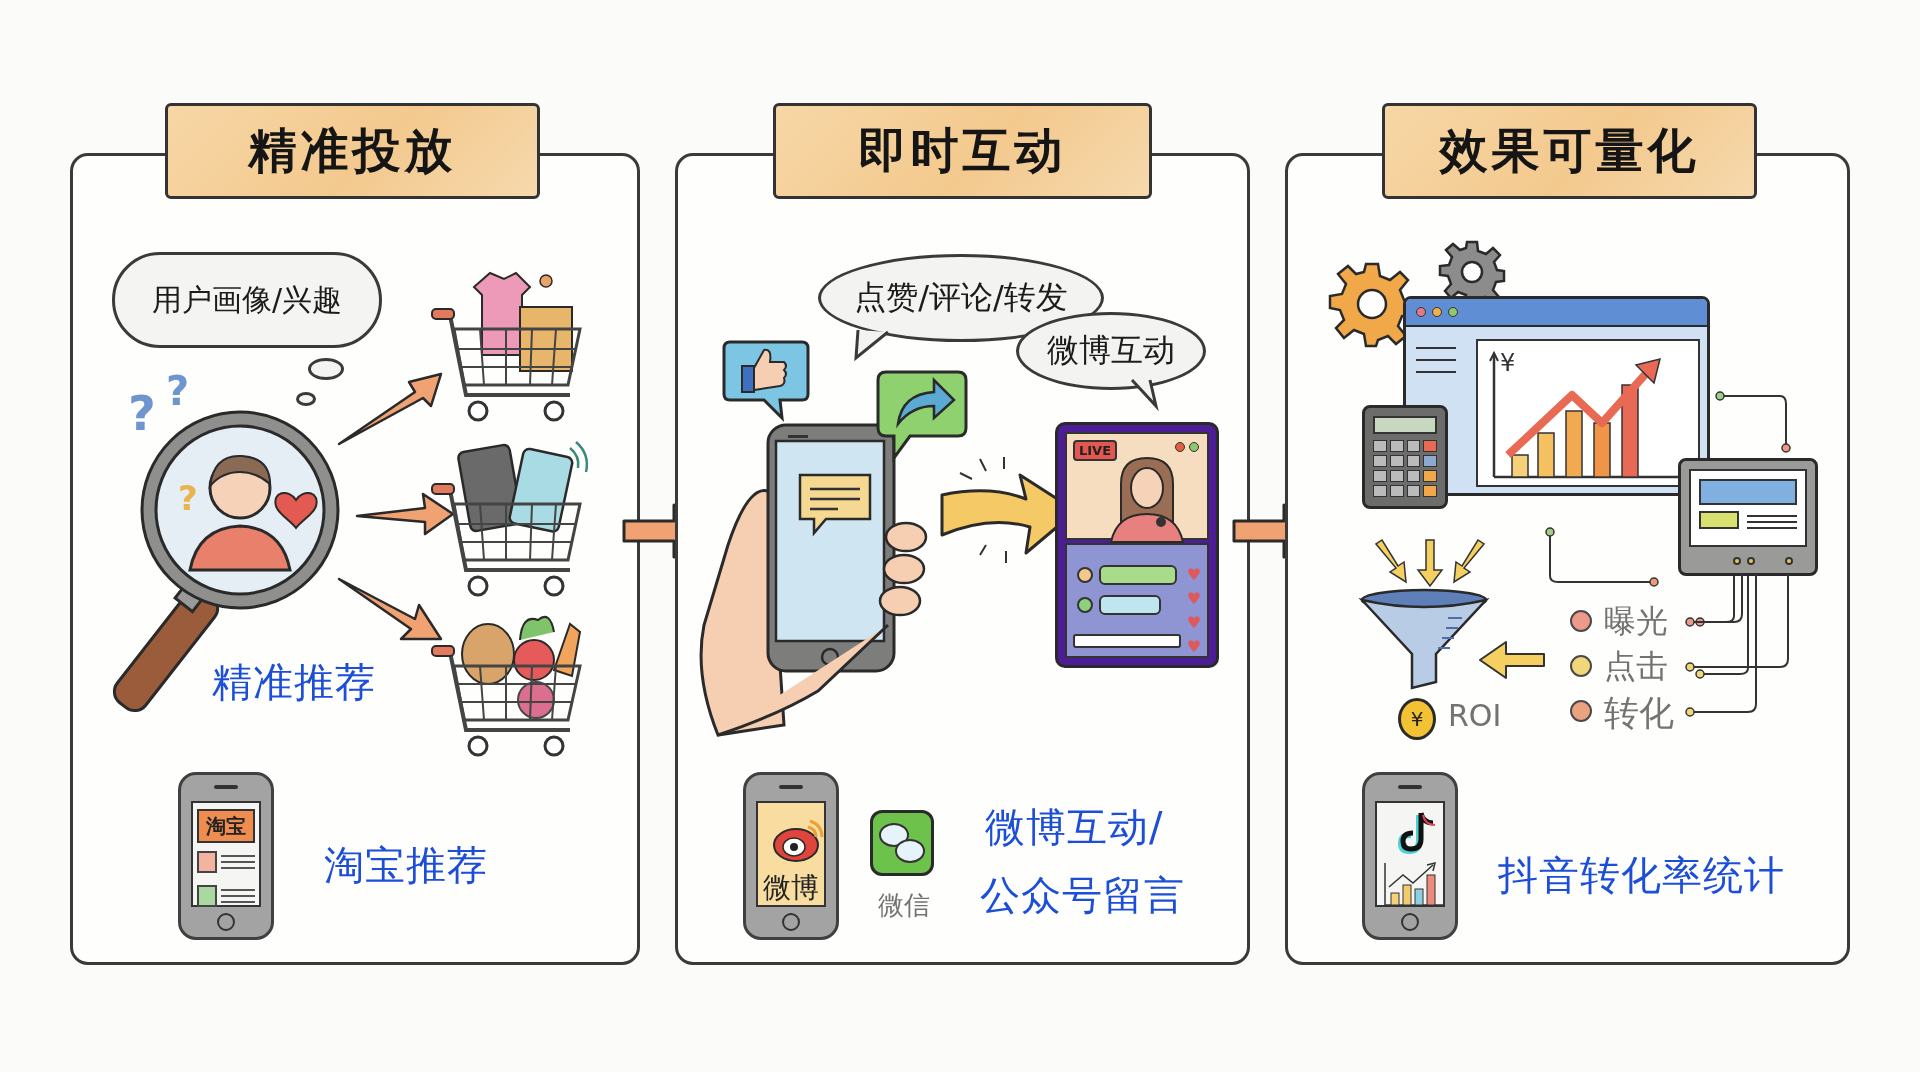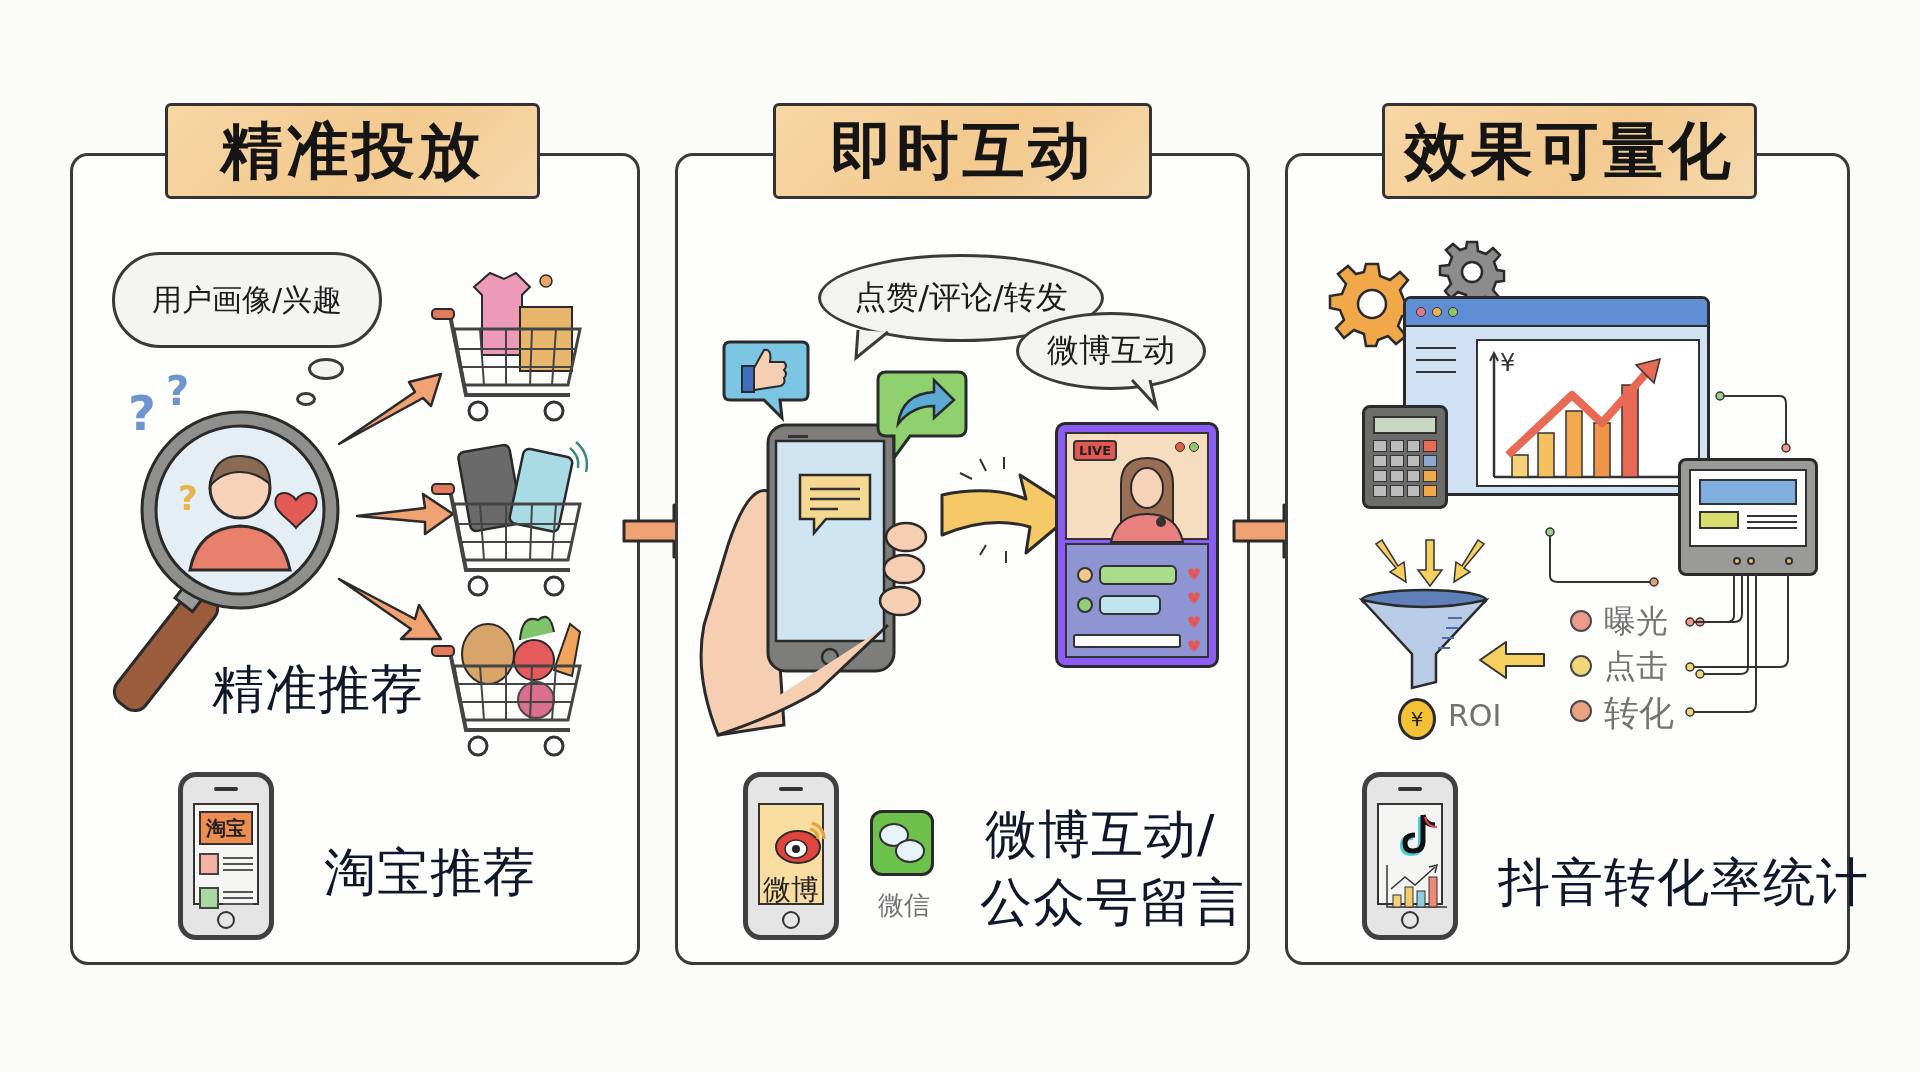--- a/index.html
+++ b/index.html
@@ -9,36 +9,36 @@
   .panel {
     position: absolute; top: 153px; height: 812px;
     border: 3px solid #3a3a3a; border-radius: 18px;
     background: #fefefd;
   }
   .title-box {
     position: absolute; top: 103px; height: 96px;
     background: linear-gradient(135deg, #f7d7a6 0%, #f3c98e 55%, #f6d9ad 100%);
     border: 3px solid #333; border-radius: 6px;
     display: flex; align-items: center; justify-content: center;
-    font-size: 62px; font-weight: bold; letter-spacing: 4px; color: #151515;
-  }
-  .label { position: absolute; font-size: 52px; color: #0f172a; white-space: nowrap; letter-spacing: 1px; }
+    font-size: 48px; font-weight: bold; letter-spacing: 4px; color: #151515;
+  }
+  .label { position: absolute; font-size: 40px; color: #1d4ed8; white-space: nowrap; letter-spacing: 1px; }
   .small-label { position: absolute; font-size: 30px; color: #737373; white-space: nowrap; }
   .cloud {
     position: absolute; background: #f4f4f2; border: 3px solid #3a3a3a;
     border-radius: 50px; display: flex; align-items: center; justify-content: center;
     font-size: 30px; color: #1c1c1c; white-space: nowrap;
   }
   .speech {
     position: absolute; background: #f3f3f1; border: 3px solid #3a3a3a;
     border-radius: 50%; display: flex; align-items: center; justify-content: center;
     font-size: 32px; color: #1c1c1c; white-space: nowrap;
   }
   .phone {
-    position: absolute; background: #e5e5e5; border: 5px solid #404040; border-radius: 18px;
+    position: absolute; background: #a3a3a3; border: 3px solid #404040; border-radius: 18px;
   }
   .phone .screen { position: absolute; left: 10px; right: 10px; top: 26px; bottom: 30px; background: #f5f5f3; border: 2px solid #333; }
   .phone .home { position: absolute; bottom: 6px; left: 50%; width: 18px; height: 18px; margin-left: -9px; border: 2px solid #333; border-radius: 50%; }
   .phone .speaker { position: absolute; top: 10px; left: 50%; width: 24px; height: 4px; margin-left: -12px; background: #333; border-radius: 2px; }
   .dot { position: absolute; width: 22px; height: 22px; border-radius: 50%; border: 2px solid #4a4a4a; }
   svg { position: absolute; overflow: visible; }
 </style>
 </head>
 <body>
 
@@ -167,21 +167,21 @@
 <svg style="left:876px; top:370px;" width="92" height="92" viewBox="0 0 92 92">
   <path d="M10 2 L82 2 Q90 2 90 10 L90 58 Q90 66 82 66 L34 66 L18 88 L18 66 L10 66 Q2 66 2 58 L2 10 Q2 2 10 2 Z" fill="#8fd06f" stroke="#2a2a2a" stroke-width="3"></path>
   <path d="M22 54 Q26 24 58 22 L58 10 L78 30 L58 48 L58 36 Q36 36 22 54 Z" fill="#5aaad4" stroke="#2a2a2a" stroke-width="2.5"></path>
 </svg>
 
 <svg style="left:940px; top:455px;" width="140" height="110" viewBox="0 0 140 110">
   <path d="M2 40 Q50 30 86 44 L80 20 L136 56 L86 98 L90 72 Q50 60 2 80 Z" fill="#f5c965" stroke="#2a2a2a" stroke-width="3" stroke-linejoin="round"></path>
   <path d="M40 4 L46 16 M64 2 L64 14 M20 18 L32 24 M40 100 L46 90 M66 108 L66 96" stroke="#333" stroke-width="2"></path>
 </svg>
 
-<div class="abs" style="left:1055px; top:422px; width:164px; height:246px; background:#8b5cf6; border:3px solid #2a2a2a; border-radius:10px;">
+<div class="abs" style="left:1055px; top:422px; width:164px; height:246px; background:#4c1d95; border:3px solid #2a2a2a; border-radius:10px;">
   <div style="position:absolute; left:7px; top:7px; right:7px; height:108px; background:#f6ddc0; border:2px solid #333;">
     <div style="position:absolute; left:6px; top:6px; background:#e2574f; border:2px solid #333; border-radius:4px; font-size:13px; font-weight:bold; padding:1px 4px; color:#222;">LIVE</div>
     <div style="position:absolute; right:22px; top:8px; width:10px; height:10px; border-radius:50%; background:#e06040; border:1px solid #333;"></div>
     <div style="position:absolute; right:8px; top:8px; width:10px; height:10px; border-radius:50%; background:#8fc86a; border:1px solid #333;"></div>
     <svg style="left:40px; top:20px;" width="80" height="88" viewBox="0 0 80 88">
       <path d="M14 80 L14 30 Q14 4 40 4 Q66 4 66 30 L66 80 Z" fill="#9a6e55" stroke="#2a2a2a" stroke-width="2"></path>
       <ellipse cx="40" cy="34" rx="16" ry="20" fill="#f6d2b8" stroke="#2a2a2a" stroke-width="2"></ellipse>
       <path d="M4 88 Q10 60 40 60 Q70 60 76 88 Z" fill="#e88080" stroke="#2a2a2a" stroke-width="2"></path>
       <circle cx="54" cy="68" r="5" fill="#333"></circle>
     </svg>

